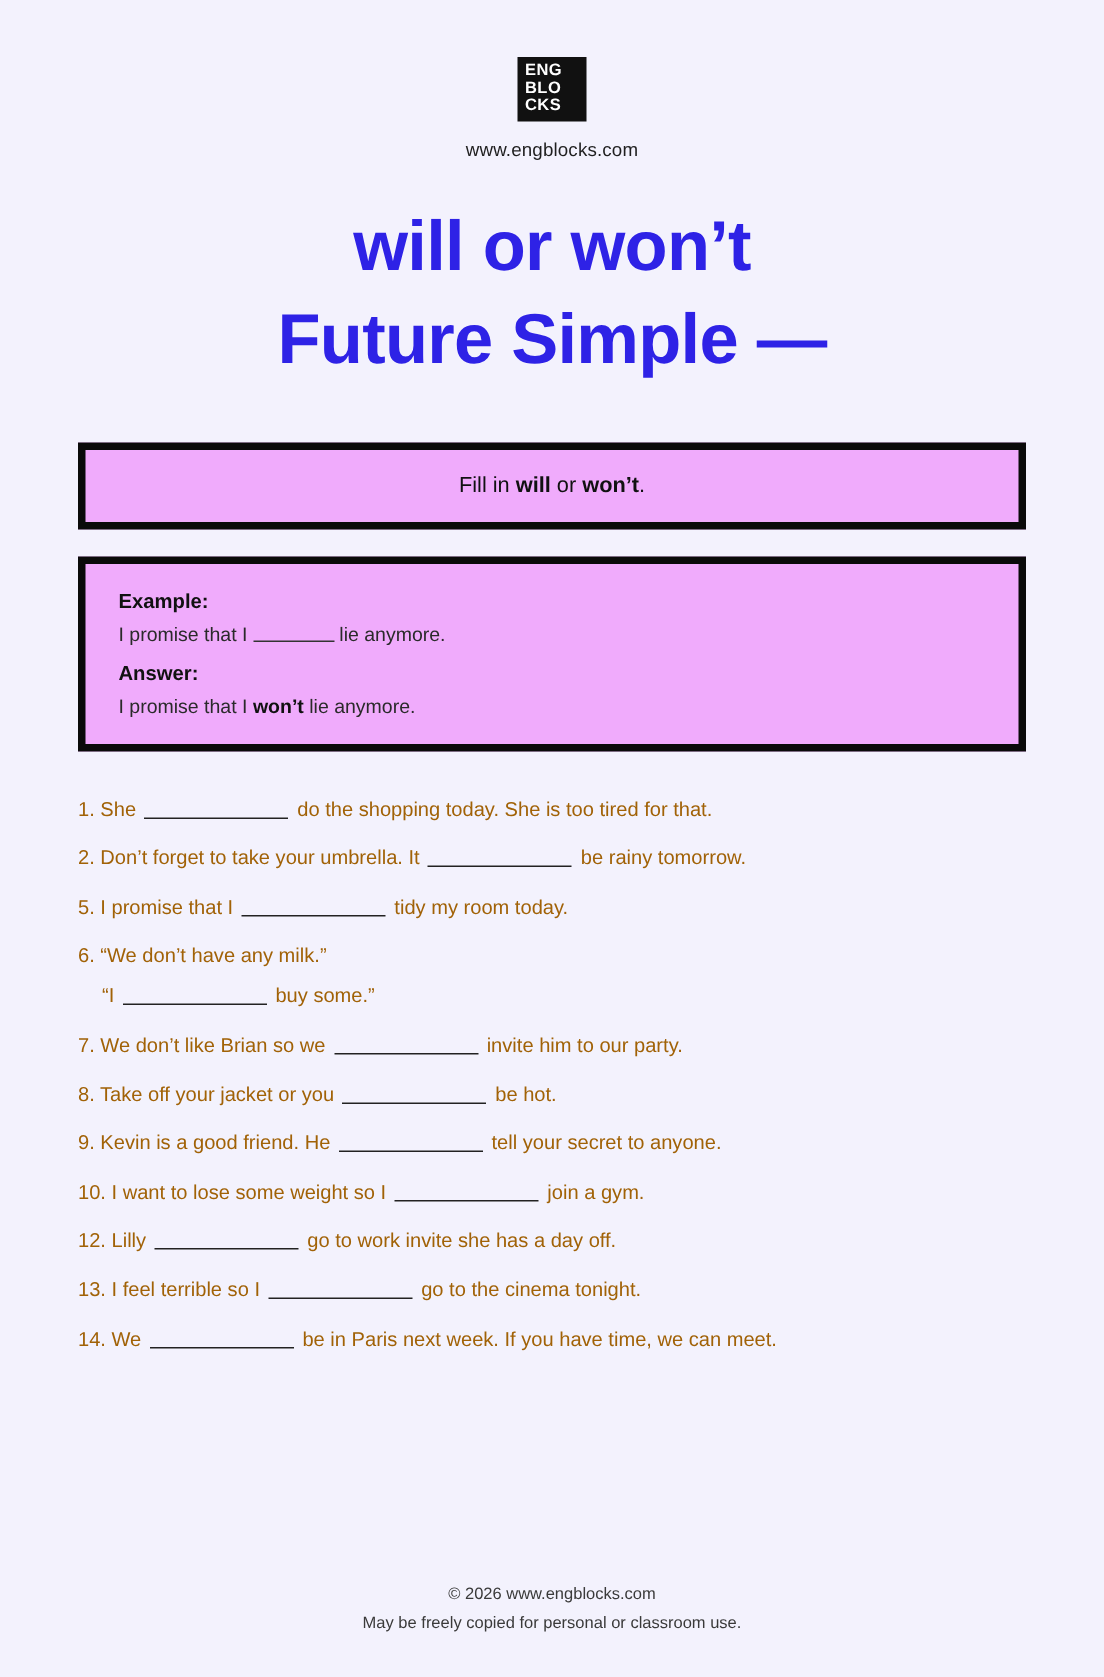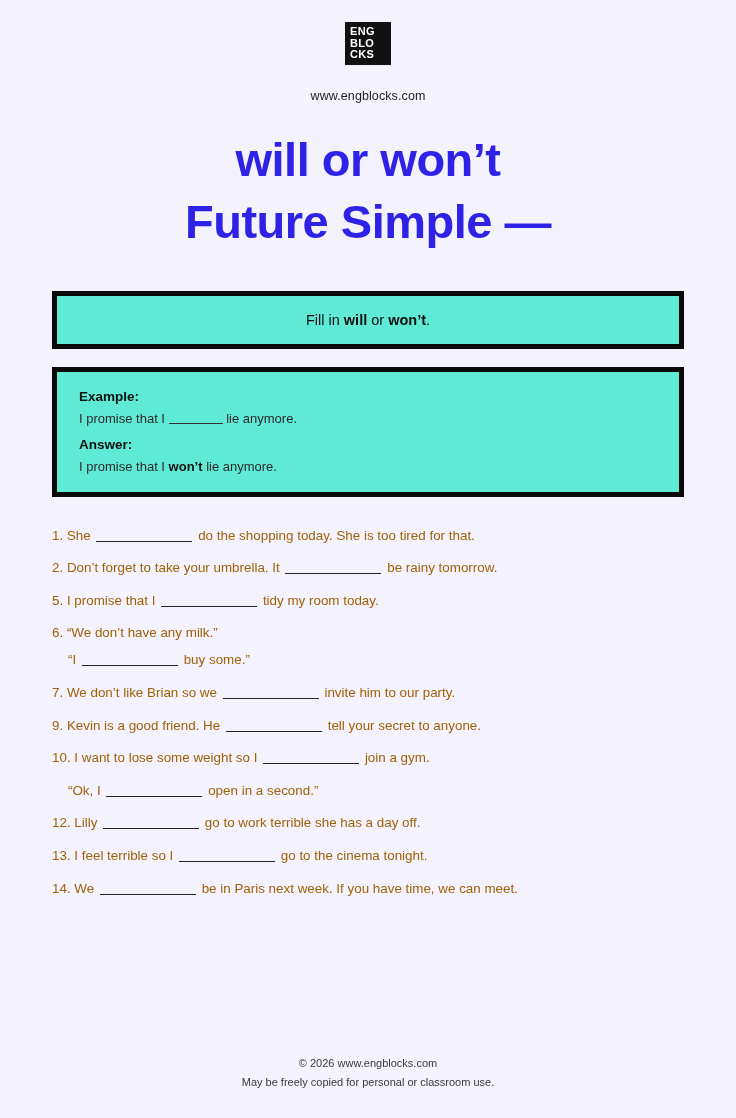--- a/index.html
+++ b/index.html
@@ -17,61 +17,61 @@
   }
   .page {
     width: 736px;
     height: 1118px;
     position: relative;
     padding: 0 52px;
   }
 
   
   .logo-wrap {
-    padding-top: 22px;
+    padding-top: 38px;
     display: flex;
     flex-direction: column;
     align-items: center;
   }
   .logo-mark {
     width: 46px;
     background: #111111;
     color: #ffffff;
     font-family: "Liberation Sans", sans-serif;
     font-weight: bold;
     font-size: 11px;
     line-height: 11.5px;
     letter-spacing: 0.3px;
     padding: 4px 4px 4px 5px;
     text-align: left;
   }
   .logo-mark span { display: block; }
   .site-url {
-    margin-top: 24px;
+    margin-top: 12px;
     font-size: 12.5px;
     color: #1f1f1f;
     letter-spacing: 0.1px;
   }
 
   
   .title {
     margin: 26px 0 0 0;
     text-align: center;
     color: #2e22e6;
     font-size: 47px;
     line-height: 1.32;
     font-weight: bold;
     letter-spacing: -0.5px;
   }
   .title .line { display: block; }
 
   
   .box {
     border: 5px solid #0a0a0a;
-    background: #5eead4;
+    background: #f0abfc;
   }
   .instruction-box {
     margin-top: 38px;
     height: 58px;
     display: flex;
     align-items: center;
     justify-content: center;
   }
   .instruction-text {
     font-size: 14.5px;
@@ -180,28 +180,29 @@
     <div class="q"><span>2. Don’t forget to take your umbrella. It </span><span class="blank"></span><span> be rainy tomorrow.</span></div>
 
 
 
     <div class="q"><span>5. I promise that I </span><span class="blank"></span><span> tidy my room today.</span></div>
 
     <div class="q"><span>6. “We don’t have any milk.”</span><span class="sub"><span>“I </span><span class="blank"></span><span> buy some.”</span></span></div>
 
     <div class="q"><span>7. We don’t like Brian so we </span><span class="blank"></span><span> invite him to our party.</span></div>
 
+    <div class="q"><span>8. Take off your jacket or you </span><span class="blank"></span><span> be hot.</span></div>
 
     <div class="q"><span>9. Kevin is a good friend. He </span><span class="blank"></span><span> tell your secret to anyone.</span></div>
 
     <div class="q"><span>10. I want to lose some weight so I </span><span class="blank"></span><span> join a gym.</span></div>
 
-    <div class="q"><span class="sub"><span>“Ok, I </span><span class="blank"></span><span> open in a second.”</span></span></div>
-
-    <div class="q"><span>12. Lilly </span><span class="blank"></span><span> go to work terrible she has a day off.</span></div>
+    <div class="q"></div>
+
+    <div class="q"><span>12. Lilly </span><span class="blank"></span><span> go to work invite she has a day off.</span></div>
 
     <div class="q"><span>13. I feel terrible so I </span><span class="blank"></span><span> go to the cinema tonight.</span></div>
 
     <div class="q"><span>14. We </span><span class="blank"></span><span> be in Paris next week. If you have time, we can meet.</span></div>
 
 
   </div>
 
   <div class="footer">
     <div>© 2026 www.engblocks.com</div>

